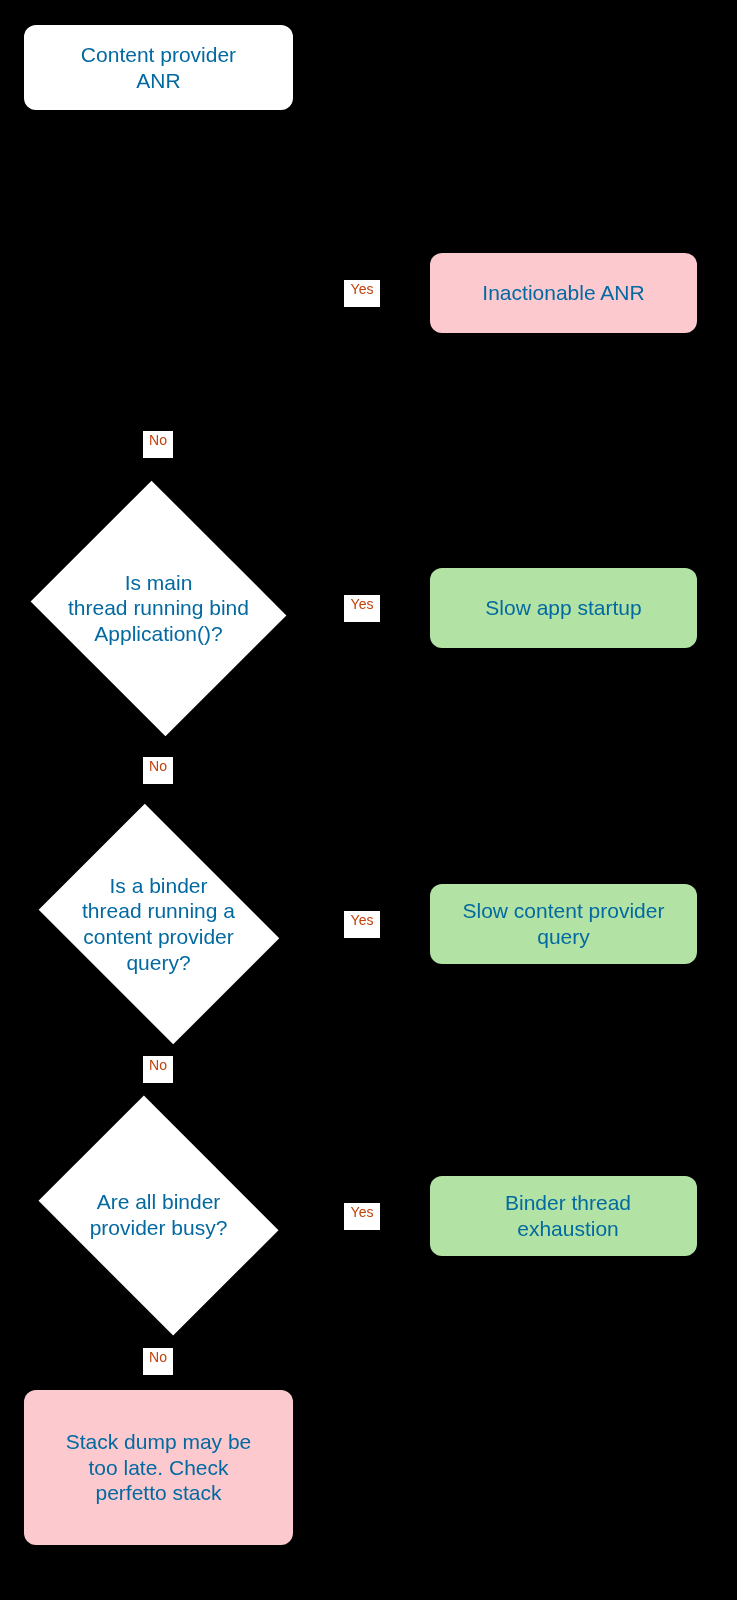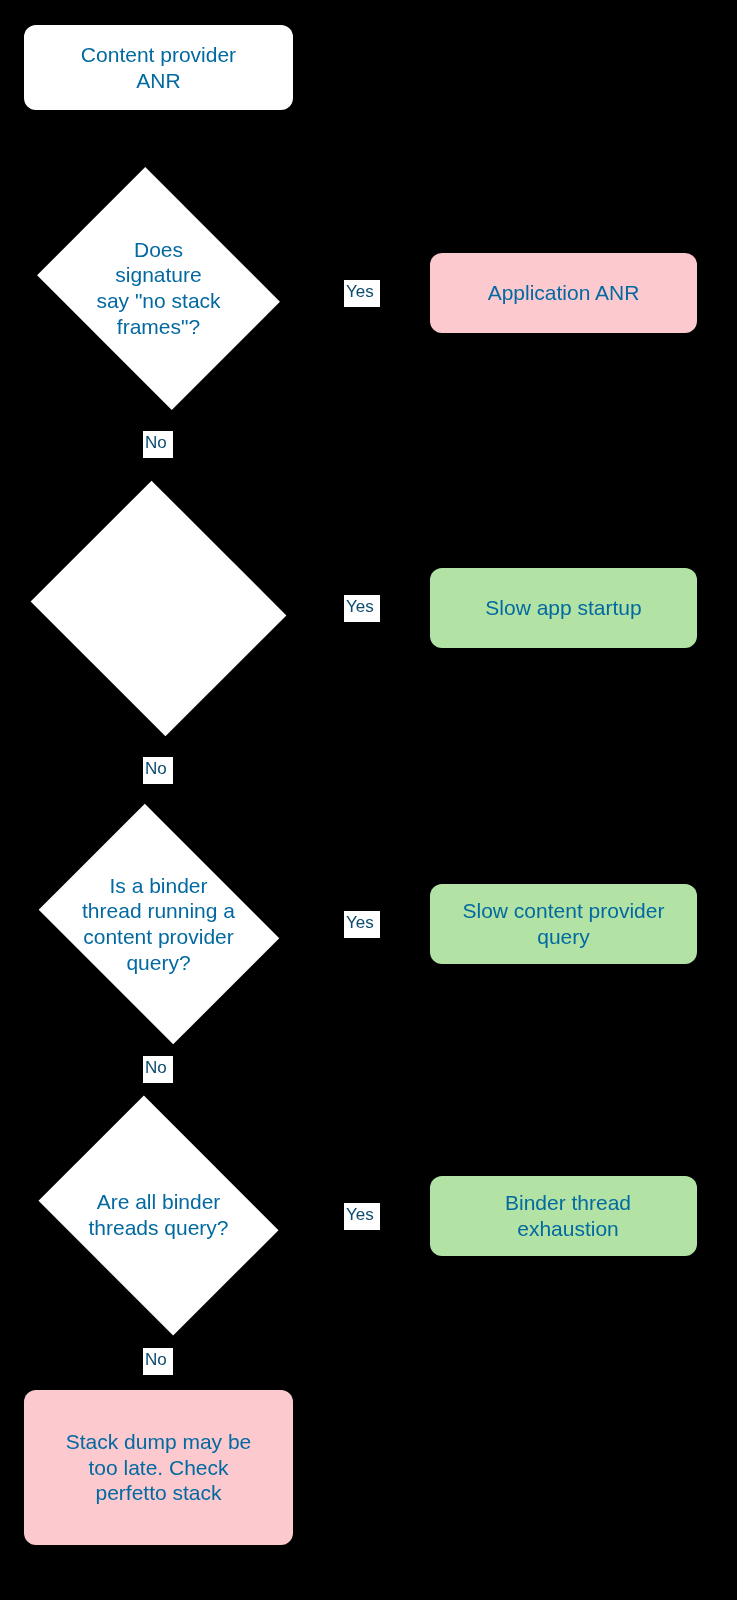--- a/index.html
+++ b/index.html
@@ -63,26 +63,26 @@
     font-size: 21px;
     line-height: 1.22;
     width: 240px;
     white-space: pre-line;
   }
 
   
   .edge-label {
     position: absolute;
     background: #ffffff;
-    color: #0c4a6e;
-    font-size: 17px;
+    color: #c2410c;
+    font-size: 14px;
     line-height: 1.25;
     padding: 1px 2px;
     box-sizing: border-box;
-    text-align: left;
+    text-align: center;
     white-space: nowrap;
   }
 
   
   .connector { stroke: #000000; fill: none; stroke-width: 2; }
   .arrowhead { fill: #000000; }
 </style>
 </head>
 <body>
 
@@ -116,38 +116,34 @@
 
     <path class="connector" d="M158,1320 L158,1384"></path>
     <polygon class="arrowhead" points="158,1396 150,1380 166,1380"></polygon>
   </svg>
 
   <div class="node box white" style="left:24px; top:25px; width:269px; height:85px;">
     <span style="white-space:pre-line;">Content provider
 ANR</span>
   </div>
 
-  <div class="node diamond" style="left:24px; top:180px; width:269px; height:216px;">
-    <span class="shape" style="width:153px; height:153px; margin-left:-76.5px; margin-top:-76.5px; transform:rotate(45deg) scale(1.245,1.0);"></span>
-    <span class="dlabel">Does
-signature
-say "no stack
-frames"?</span>
-  </div>
 
   <div class="edge-label" style="left:344px; top:280px; width:36px; height:27px;">Yes</div>
 
   <div class="edge-label" style="left:143px; top:431px; width:30px; height:27px;">No</div>
 
   <div class="node box pink" style="left:430px; top:253px; width:267px; height:80px;">
-    <span style="white-space:pre-line;">Application ANR</span>
+    <span style="white-space:pre-line;">Inactionable ANR</span>
   </div>
 
   <div class="node diamond" style="left:24px; top:487px; width:269px; height:242px;">
     <span class="shape" style="width:171px; height:171px; margin-left:-85.5px; margin-top:-85.5px; transform:rotate(45deg) scale(1.115,1.0);"></span>
+    <span class="dlabel" style="width:268px;">Is main
+thread running bind
+Application()?</span>
   </div>
 
   <div class="edge-label" style="left:344px; top:595px; width:36px; height:27px;">Yes</div>
 
   <div class="edge-label" style="left:143px; top:757px; width:30px; height:27px;">No</div>
 
   <div class="node box green" style="left:430px; top:568px; width:267px; height:80px;">
     <span style="white-space:pre-line;">Slow app startup</span>
   </div>
 
@@ -164,21 +160,21 @@
   <div class="edge-label" style="left:143px; top:1056px; width:30px; height:27px;">No</div>
 
   <div class="node box green" style="left:430px; top:884px; width:267px; height:80px;">
     <span style="white-space:pre-line; width:285px;">Slow content provider
 query</span>
   </div>
 
   <div class="node diamond" style="left:24px; top:1110px; width:269px; height:210px;">
     <span class="shape" style="width:149px; height:149px; margin-left:-74.5px; margin-top:-74.5px; transform:rotate(45deg) scale(1.278,1.0);"></span>
     <span class="dlabel">Are all binder
-threads query?</span>
+provider busy?</span>
   </div>
 
   <div class="edge-label" style="left:344px; top:1203px; width:36px; height:27px;">Yes</div>
 
   <div class="edge-label" style="left:143px; top:1348px; width:30px; height:27px;">No</div>
 
   <div class="node box green" style="left:430px; top:1176px; width:267px; height:80px;padding-left:15px;">
     <span style="white-space:pre-line;">Binder thread
 exhaustion</span>
   </div>

